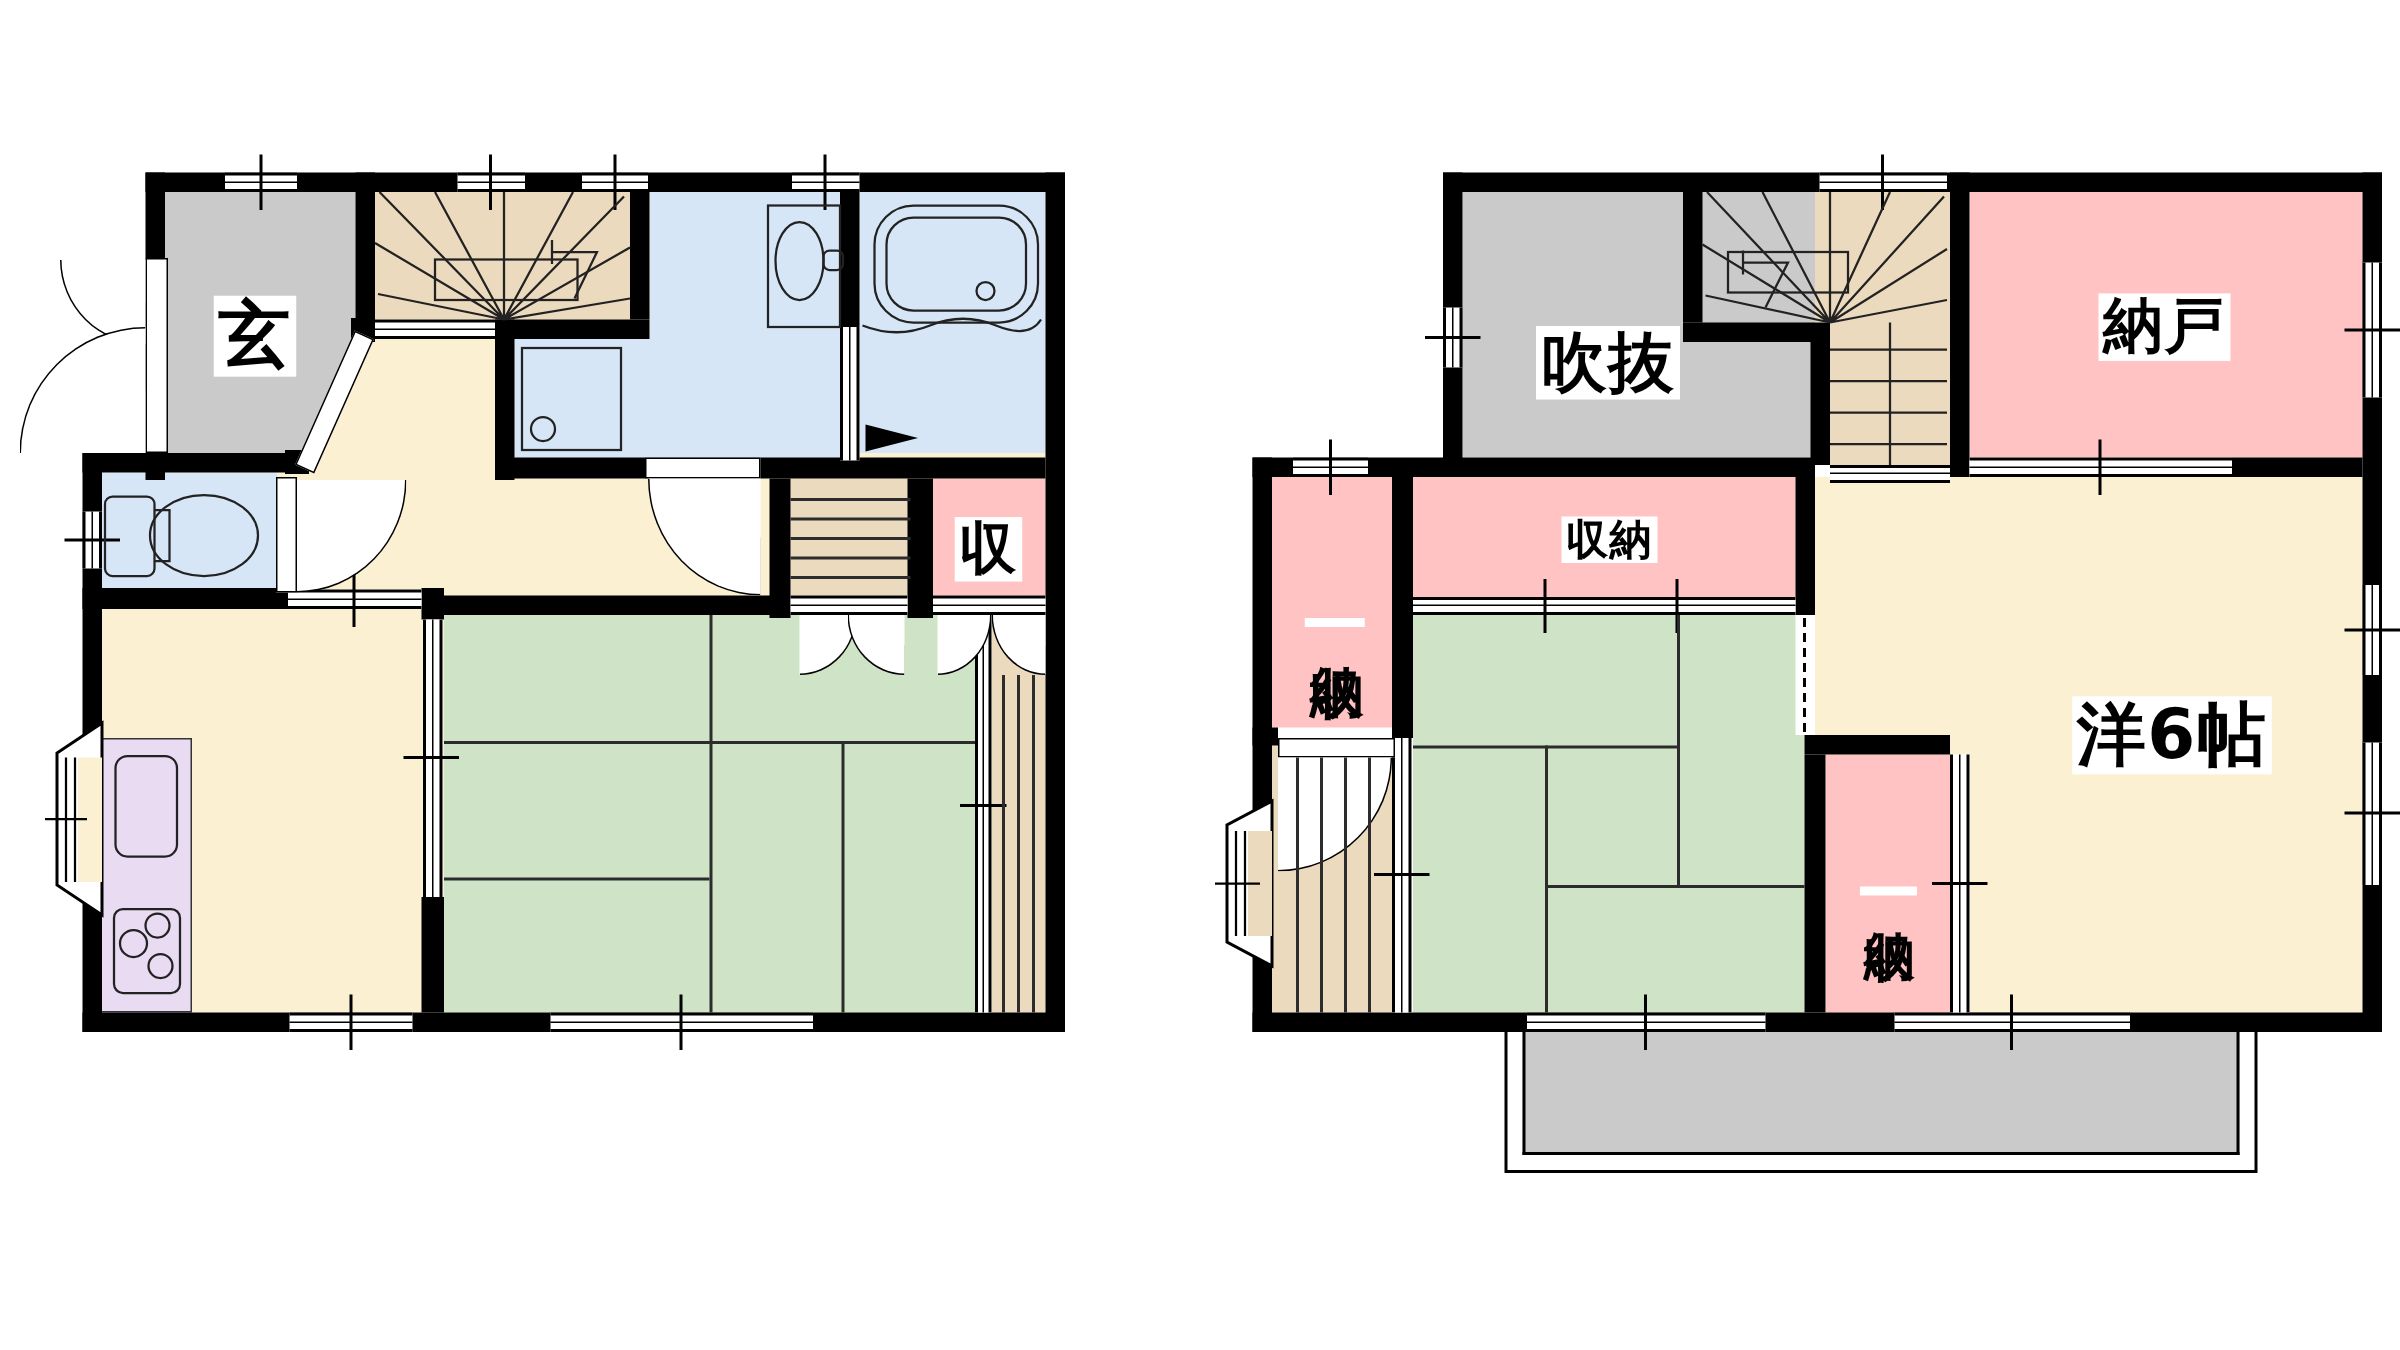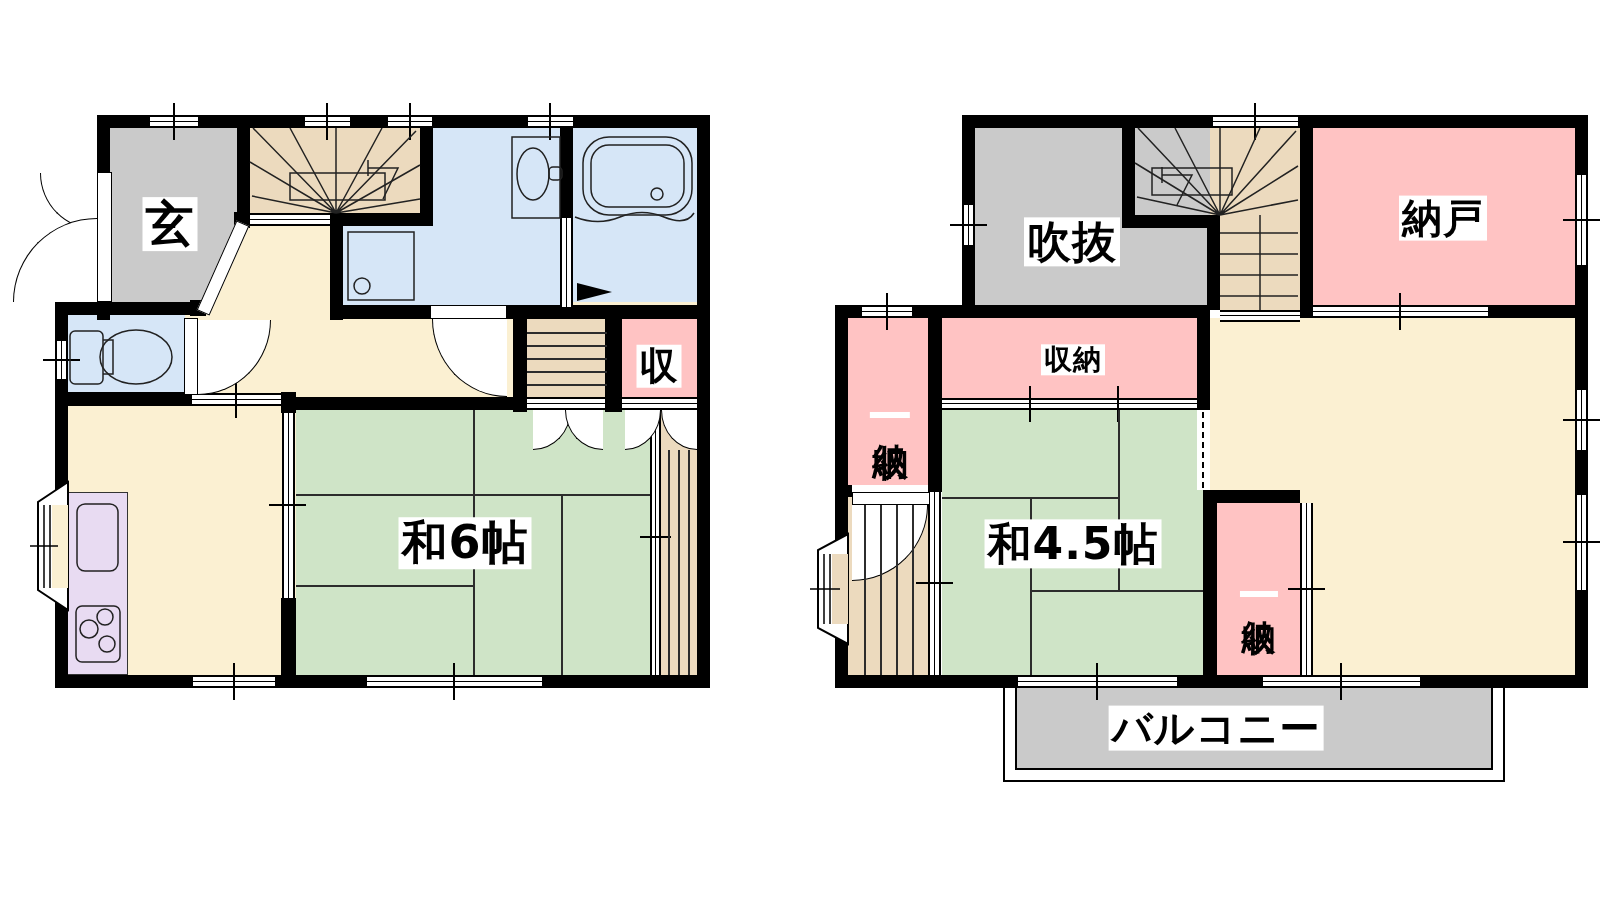--- a/index.html
+++ b/index.html
@@ -243,22 +243,20 @@
     <path d="M30,546 H58" stroke="#000" stroke-width="1.5"></path>
 
     <polygon points="848,534 818,550 818,628 848,644" fill="#fff" stroke="#000" stroke-width="2"></polygon>
     <path d="M824,554 V624 M830,554 V624" stroke="#000" stroke-width="1.5" fill="none"></path>
     <rect x="832" y="554" width="16" height="70" style="fill:var(--c-stairs,#ECDABE)"></rect>
     <path d="M810,589 H840" stroke="#000" stroke-width="1.5"></path>
   </svg>
 
   <div class="lbl" style="left:170px;top:224px;font-size:48px">玄</div>
   <div class="lbl" style="left:659px;top:366px;font-size:38px">収</div>
-  <div class="lbl" style="left:465px;top:543px;font-size:46px">和6帖</div>
   <div class="lbl" style="left:1072px;top:242px;font-size:44px">吹抜</div>
   <div class="lbl" style="left:1443px;top:218px;font-size:40px">納戸</div>
   <div class="lbl" style="left:1073px;top:360px;font-size:28px">収納</div>
   <div class="lbl vert" style="left:890px;top:415px;font-size:36px">収納</div>
-  <div class="lbl" style="left:1073px;top:544px;font-size:44px">和4.5帖</div>
   <div class="lbl vert" style="left:1259px;top:594px;font-size:34px">収納</div>
-  <div class="lbl" style="left:1216px;top:728px;font-size:40px">バルコニー</div>
+  <div class="lbl" style="left:1448px;top:490px;font-size:46px">洋6帖</div>
 
 </div>
 
 </body></html>

